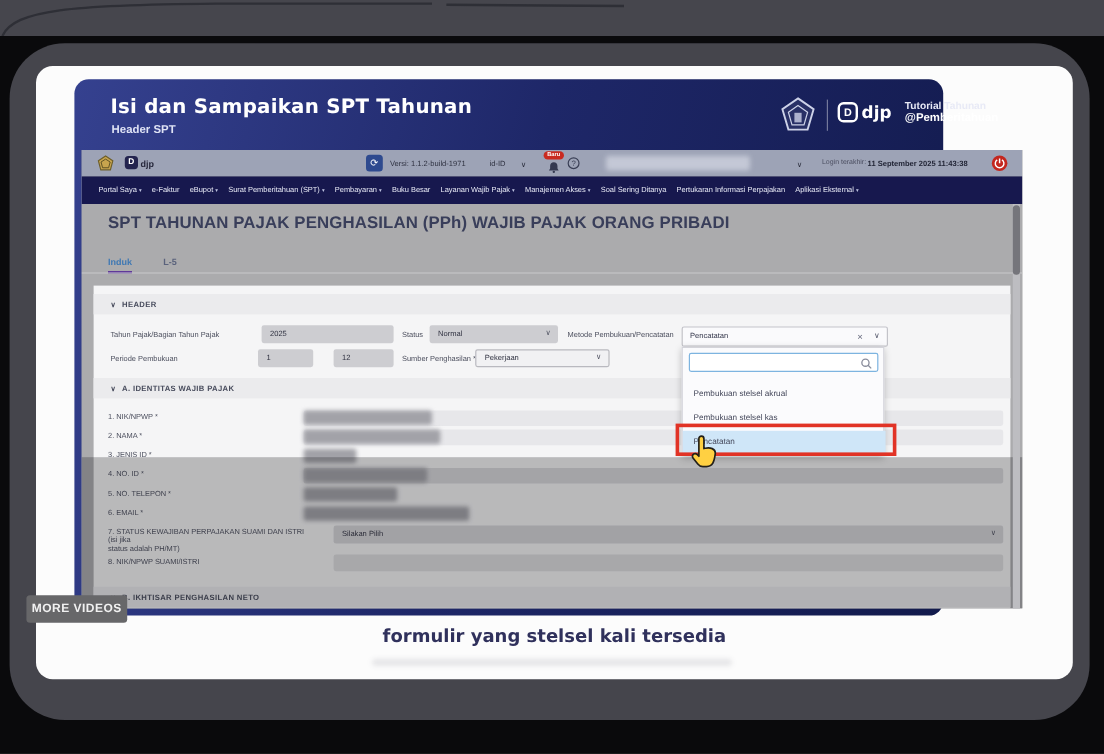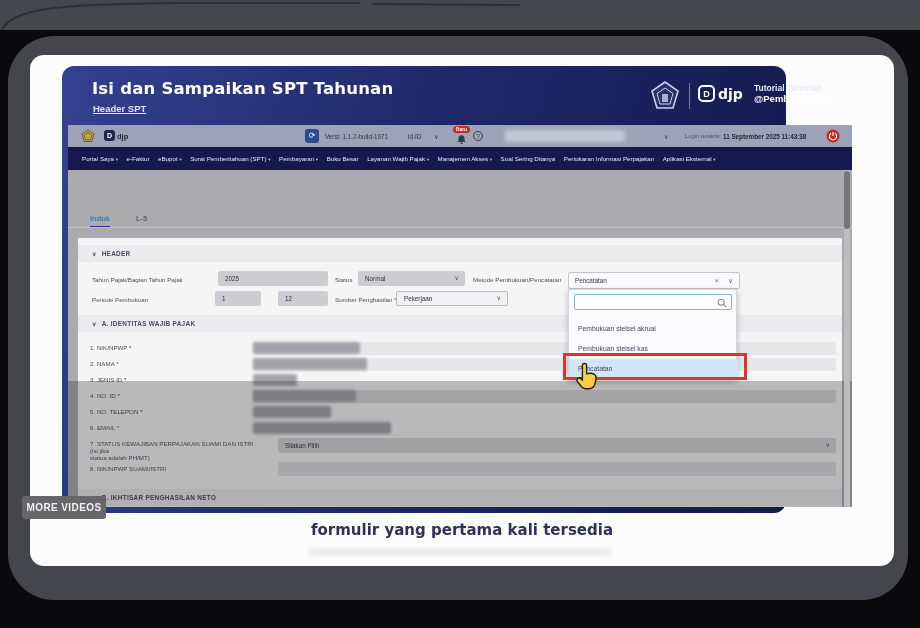--- a/index.html
+++ b/index.html
@@ -11,21 +11,21 @@
   .top-band { position:absolute; left:0; top:0; width:920px; height:30px; background:#46464d; }
 
   
   .monitor { position:absolute; left:8px; top:36px; width:900px; height:564px; background:#45454c; border-radius:46px; }
   .screen { position:absolute; left:30px; top:55px; width:864px; height:511px; background:#fcfcfc; border-radius:14px; }
 
   
   .appwin { position:absolute; left:62px; top:66px; width:724px; height:447px; border-radius:12px;
             background:linear-gradient(105deg,#35418f 0%, #1e2768 48%, #121a4c 100%);padding-left:20px; }
   .vh-title { position:absolute; left:30px; top:13px; font-family:"DejaVu Sans",sans-serif; font-size:16.5px; font-weight:bold; color:#ffffff; letter-spacing:.2px; }
-  .vh-sub { position:absolute; left:31px; top:37px; font-size:9.5px; color:#dfe3f5; font-weight:600;text-decoration:underline; }
+  .vh-sub { position:absolute; left:31px; top:37px; font-size:9.5px; color:#dfe3f5; font-weight:600; }
   .vh-divider { position:absolute; left:627px; top:17px; width:1px; height:26px; background:rgba(255,255,255,.4); }
   .vh-brandtxt { position:absolute; left:692px; top:17px; color:#fff; }
   .vh-brandtxt .l1 { font-size:8.5px; font-weight:600; color:#e8eaf6; }
   .vh-brandtxt .l2 { font-size:9.5px; font-weight:bold; }
   .djp-logo { position:absolute; left:636px; top:19px; display:flex; align-items:center; }
   .djp-box { width:17px; height:17px; border:2.4px solid #fff; border-radius:5px; display:flex; align-items:center; justify-content:center; color:#fff; font-weight:bold; font-size:9px; }
   .djp-word { color:#fff; font-weight:bold; font-size:14px; margin-left:3px; font-family:"DejaVu Sans",sans-serif; }
 
   
   .shot { position:absolute; left:6px; top:59px; width:784px; height:382px; background:#a9a9ab; overflow:hidden; }
@@ -158,20 +158,21 @@
         <span class="ni"><span>Pembayaran</span> <span class="c">▾</span></span>
         <span class="ni"><span>Buku Besar</span><span class="c"></span></span>
         <span class="ni"><span>Layanan Wajib Pajak</span> <span class="c">▾</span></span>
         <span class="ni"><span>Manajemen Akses</span> <span class="c">▾</span></span>
         <span class="ni"><span>Soal Sering Ditanya</span><span class="c"></span></span>
         <span class="ni"><span>Pertukaran Informasi Perpajakan</span><span class="c"></span></span>
         <span class="ni"><span>Aplikasi Eksternal</span> <span class="c">▾</span></span>
       </div>
 
       <div class="page"></div>
+      <div class="pg-title">SPT TAHUNAN PAJAK PENGHASILAN (PPh) WAJIB PAJAK ORANG PRIBADI</div>
       <div class="tab active" style="left:22px;top:89px;">Induk</div>
       <div class="tab idle" style="left:68px;top:89px;">L-5</div>
       <div style="position:absolute;left:0;top:102px;width:784px;height:1px;background:#c3c3c7;"></div>
 
       <div class="panel"></div>
 
       <div class="band" style="top:120px;"></div>
       <div class="sect" style="left:24px;top:125px;"><span class="v">∨</span><span>HEADER</span></div>
 
       <span class="lbl" style="left:24px;top:151px;">Tahun Pajak/Bagian Tahun Pajak</span>
@@ -244,18 +245,18 @@
 
       <div class="redbox"></div>
 
       <svg class="hand" width="24" height="28" viewBox="0 0 24 28">
         <path d="M9.5 1.5c1.2 0 2.1.9 2.1 2.1v8.2l1.2-.3c4.2-1 8.3.6 8.3 4 0 .3-.6 6-2.1 8.5-1 1.8-2.6 2.8-5.2 2.8h-3.1c-1.9 0-3.1-.6-4.2-2.1l-4-5.1c-.8-1-.6-2.4.4-3.1.9-.7 2.2-.6 3 .2l1.5 1.5V3.6c0-1.2.9-2.1 2.1-2.1z" fill="#ffd042" stroke="#23201a" stroke-width="1.4" stroke-linejoin="round"></path>
       </svg>
 
     </div>
   </div>
 
-  <div class="caption">formulir yang pertama kali tersedia</div>
+  <div class="caption">formulir yang stelsel kali tersedia</div>
   <div class="cap-ghost"></div>
 
   <div class="morevideos">MORE VIDEOS</div>
 
 </div>
 
 </body></html>

